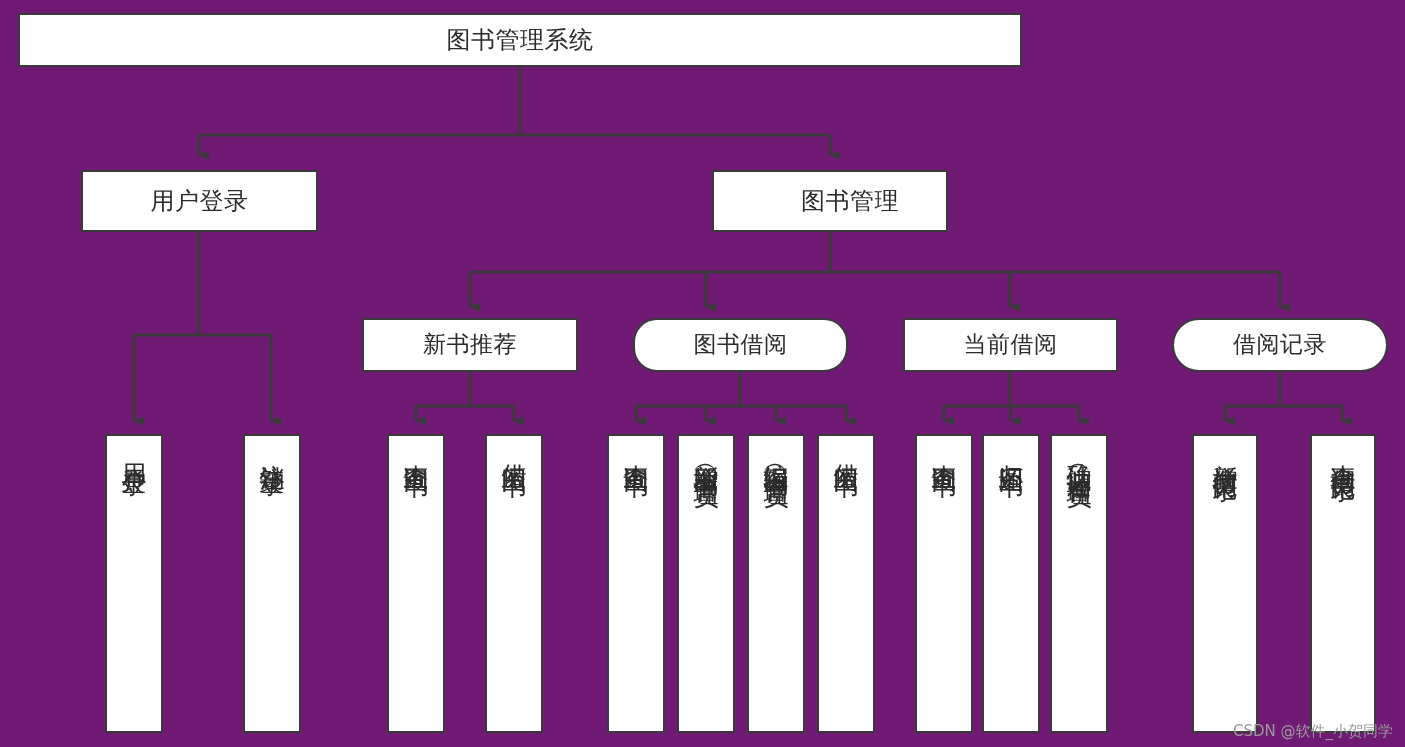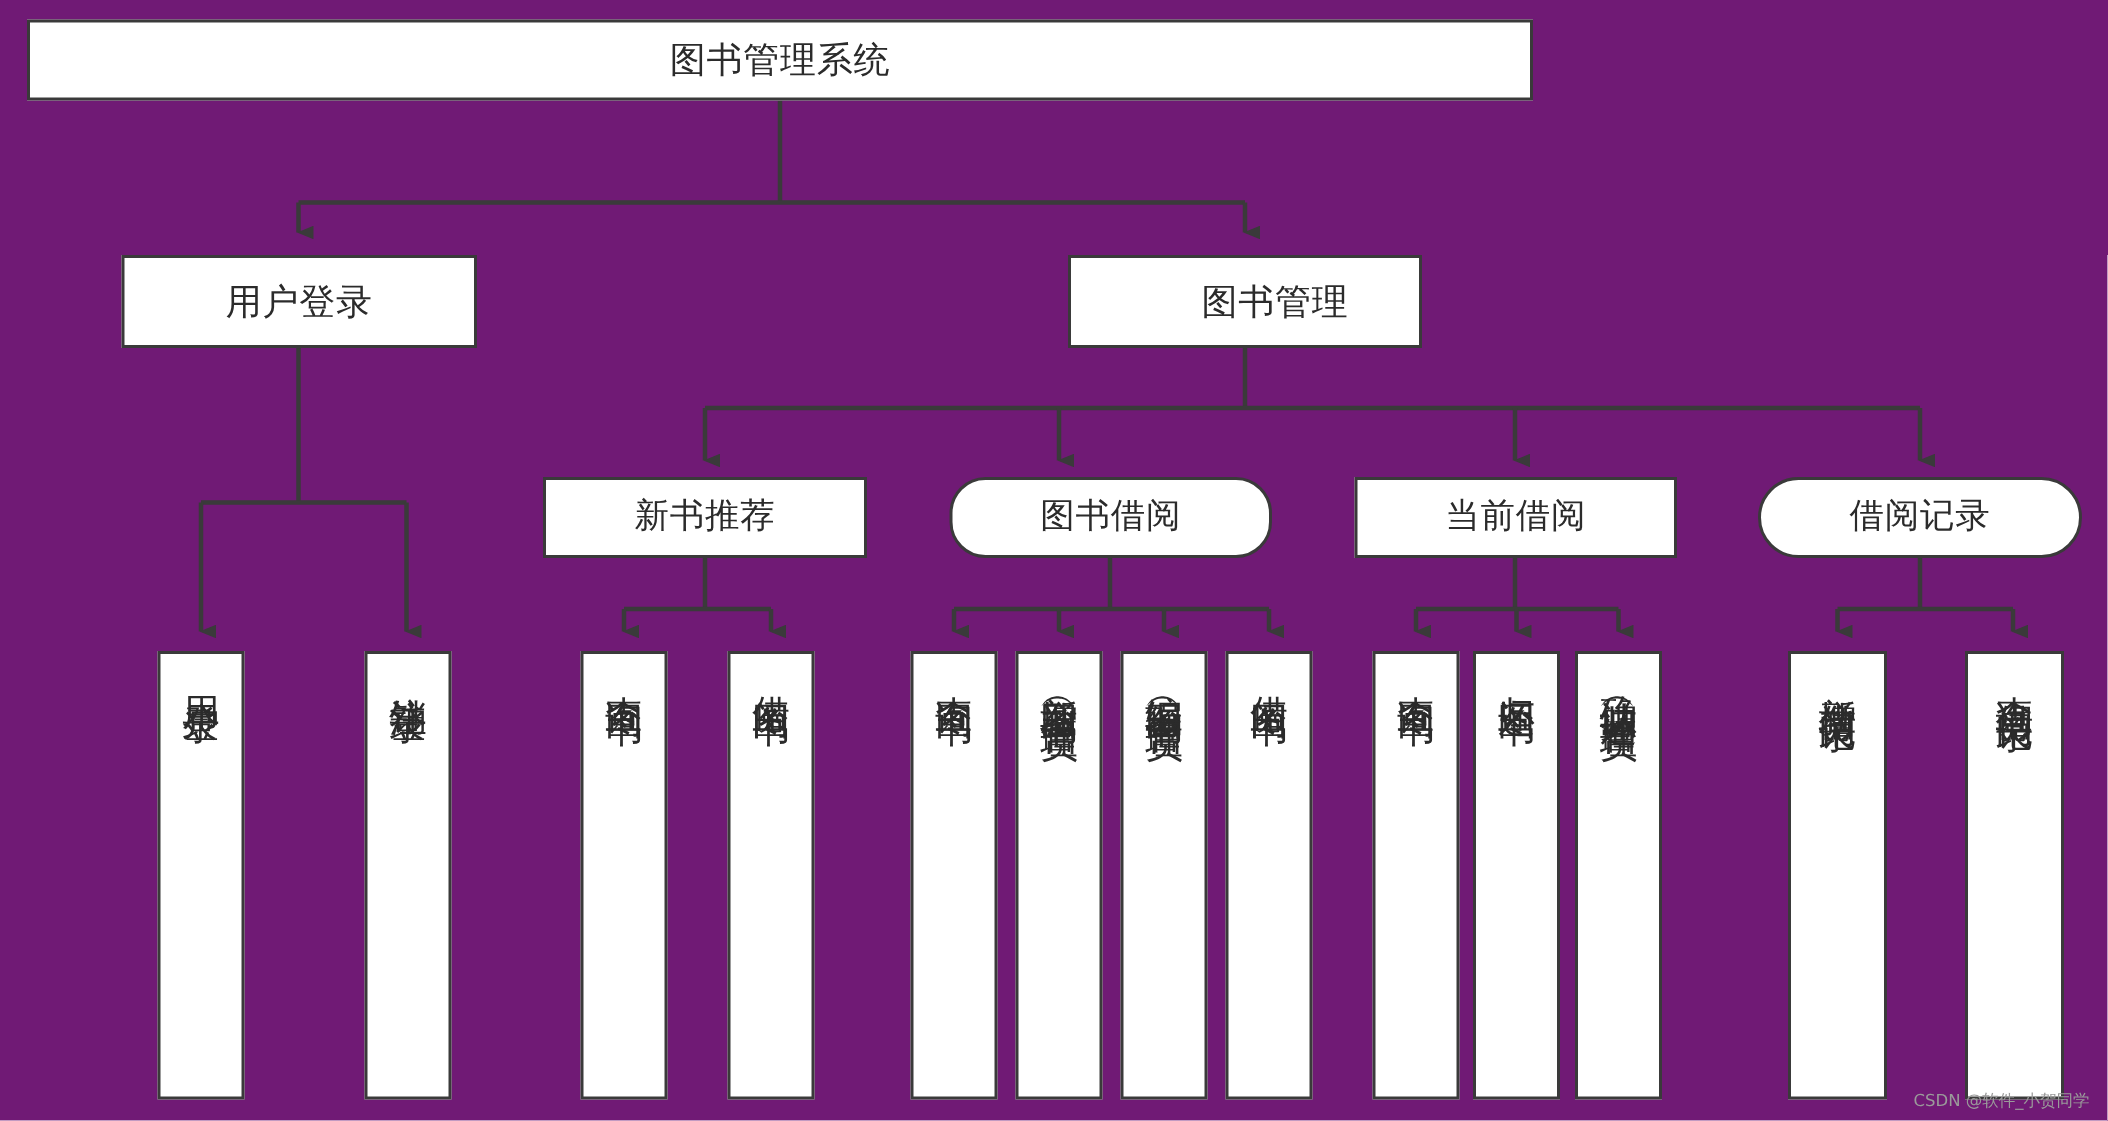--- a/index.html
+++ b/index.html
@@ -58,21 +58,21 @@
     line-height: 1;
     white-space: nowrap;
   }
   .node.root .lbl { font-size: 24px; }
   .node.lvl2 .lbl { font-size: 24px; }
   .node.lvl3 .lbl { font-size: 23px; }
   #watermark {
     position: absolute;
     right: 12px;
     bottom: 6px;
-    font-size: 11px;
+    font-size: 15px;
     color: #9a9a9a;
     white-space: nowrap;
     z-index: 5;
     font-family: "DejaVu Sans", "Liberation Sans", sans-serif;
   }
 </style>
 </head>
 <body>
 
 <div id="canvas">

